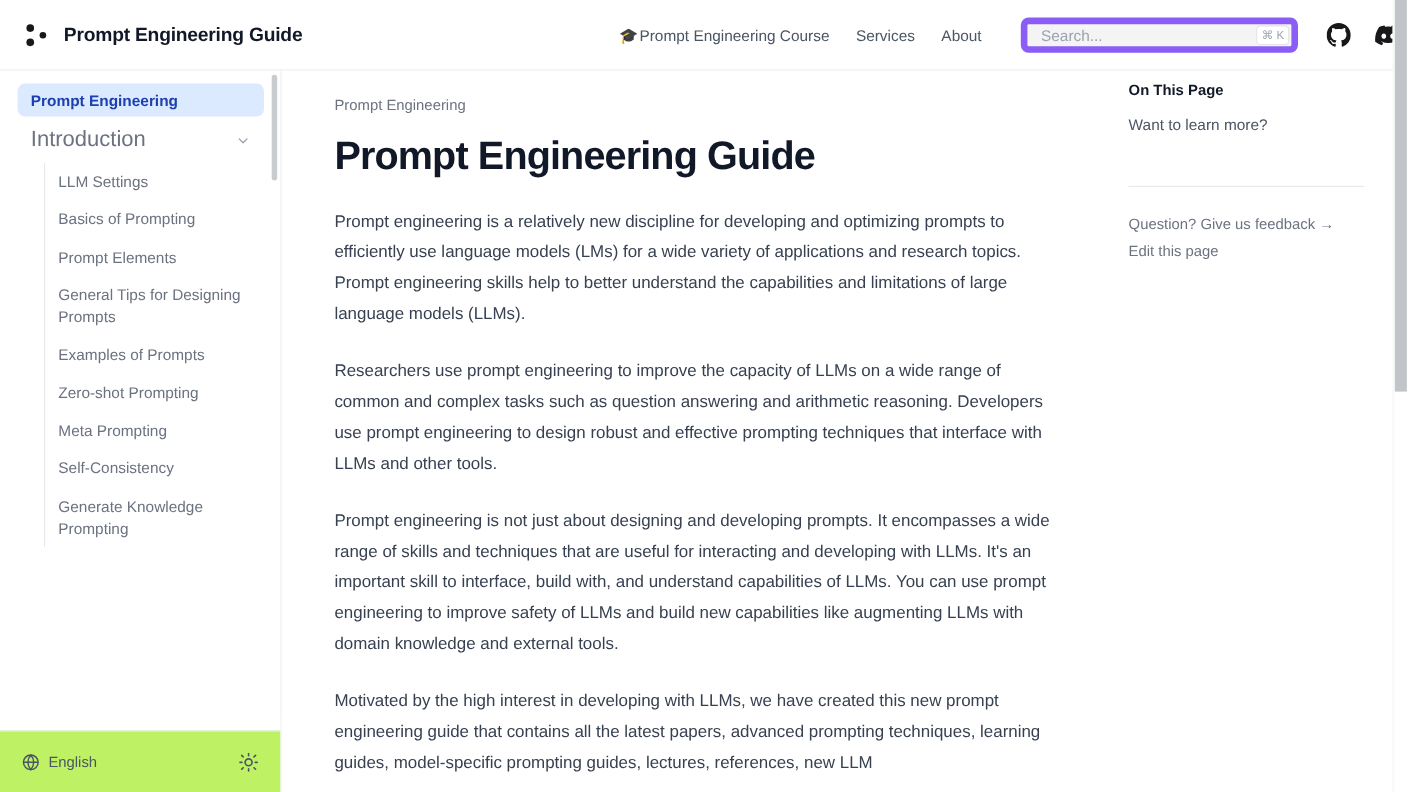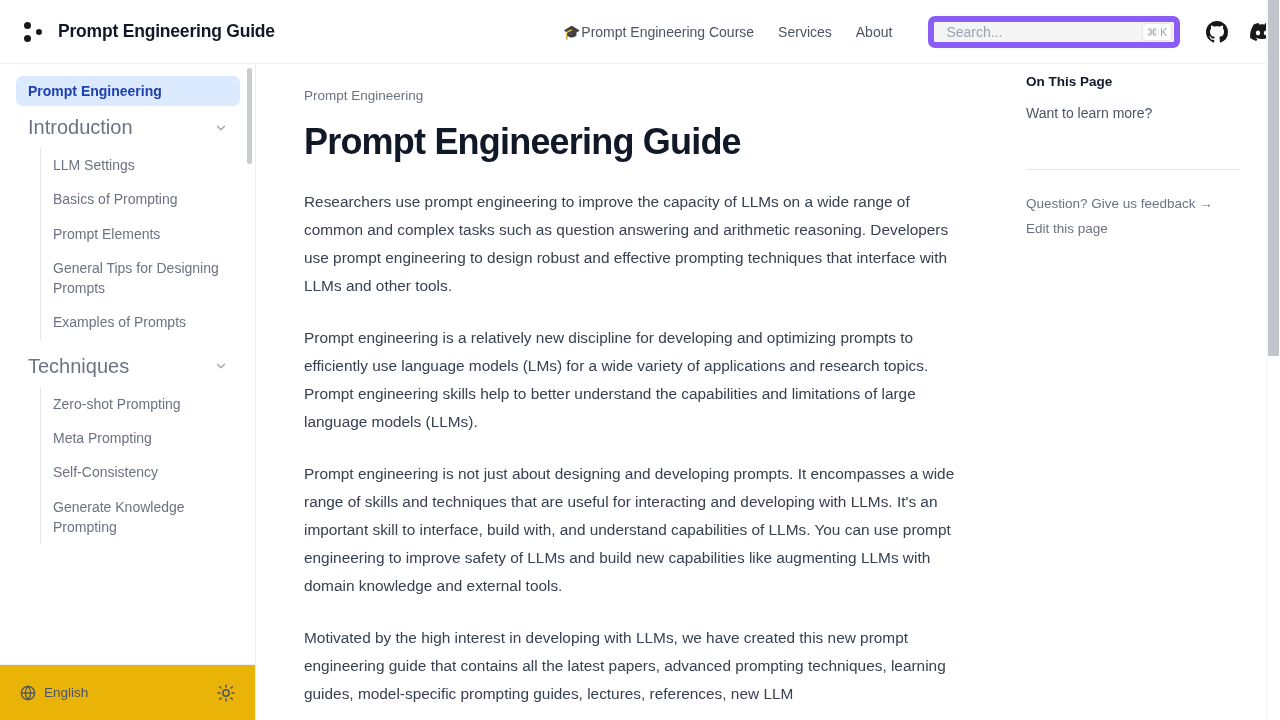--- a/index.html
+++ b/index.html
@@ -134,21 +134,21 @@
     width: 255px; height: 20px;
     background: linear-gradient(to bottom, rgba(255,255,255,0), #ffffff);
     pointer-events: none;
   }
   .sidebar-footer {
     position: absolute; left: 0; bottom: 0;
     width: 255px; height: 56px;
     border-top: 1px solid #eceef1;
     display: flex; align-items: center; justify-content: space-between;
     padding: 0 20px 0 20px;
-    background: #eab308;
+    background: #bef264;
   }
   .lang {
     display: flex; align-items: center; gap: 8px;
     font-size: 13.5px; color: #4b5563; cursor: pointer;
   }
   .theme-btn { width: 18px; height: 18px; color: #4b5563; cursor: pointer; }
 
   .sb-scrollbar {
     position: absolute; right: 3px; top: 4px;
     width: 5px; height: 96px;
@@ -278,26 +278,20 @@
         </svg>
     </div>
     <div class="sb-children">
       <a class="sb-child" href="#"><span>LLM Settings</span></a>
       <a class="sb-child" href="#"><span>Basics of Prompting</span></a>
       <a class="sb-child" href="#"><span>Prompt Elements</span></a>
       <a class="sb-child" href="#"><span>General Tips for Designing Prompts</span></a>
       <a class="sb-child" href="#"><span>Examples of Prompts</span></a>
     </div>
 
-    <div class="sb-group" style="margin-top:8px">
-      <span>Techniques</span>
-      <svg class="chev" viewBox="0 0 24 24" fill="none" stroke="currentColor" stroke-width="2.2" stroke-linecap="round" stroke-linejoin="round">
-          <polyline points="6 9 12 15 18 9"></polyline>
-        </svg>
-    </div>
     <div class="sb-children">
       <a class="sb-child" href="#"><span>Zero-shot Prompting</span></a>
       <a class="sb-child" href="#"><span>Meta Prompting</span></a>
       <a class="sb-child" href="#"><span>Self-Consistency</span></a>
       <a class="sb-child" href="#"><span>Generate Knowledge Prompting</span></a>
     </div>
   </div>
 
   <div class="sb-fade"></div>
   <div class="sb-scrollbar"></div>
@@ -324,22 +318,22 @@
           <line x1="18.6" y1="5.4" x2="20.4" y2="3.6"></line>
       </svg>
     </div>
   </div>
 </aside>
 
 <main class="main">
   <article class="article">
     <div class="breadcrumb">Prompt Engineering</div>
     <h1 class="page-title">Prompt Engineering Guide</h1>
+    <p class="para">Prompt engineering is a relatively new discipline for developing and optimizing prompts to efficiently use language models (LMs) for a wide variety of applications and research topics. Prompt engineering skills help to better understand the capabilities and limitations of large language models (LLMs).</p>
     <p class="para">Researchers use prompt engineering to improve the capacity of LLMs on a wide range of common and complex tasks such as question answering and arithmetic reasoning. Developers use prompt engineering to design robust and effective prompting techniques that interface with LLMs and other tools.</p>
-    <p class="para">Prompt engineering is a relatively new discipline for developing and optimizing prompts to efficiently use language models (LMs) for a wide variety of applications and research topics. Prompt engineering skills help to better understand the capabilities and limitations of large language models (LLMs).</p>
     <p class="para">Prompt engineering is not just about designing and developing prompts. It encompasses a wide range of skills and techniques that are useful for interacting and developing with LLMs. It's an important skill to interface, build with, and understand capabilities of LLMs. You can use prompt engineering to improve safety of LLMs and build new capabilities like augmenting LLMs with domain knowledge and external tools.</p>
     <p class="para">Motivated by the high interest in developing with LLMs, we have created this new prompt engineering guide that contains all the latest papers, advanced prompting techniques, learning guides, model-specific prompting guides, lectures, references, new LLM</p>
   </article>
 </main>
 
 <aside class="toc">
   <div class="toc-title">On This Page</div>
   <a class="toc-link" href="#">
     <span>Want to learn more?</span>
   </a>

